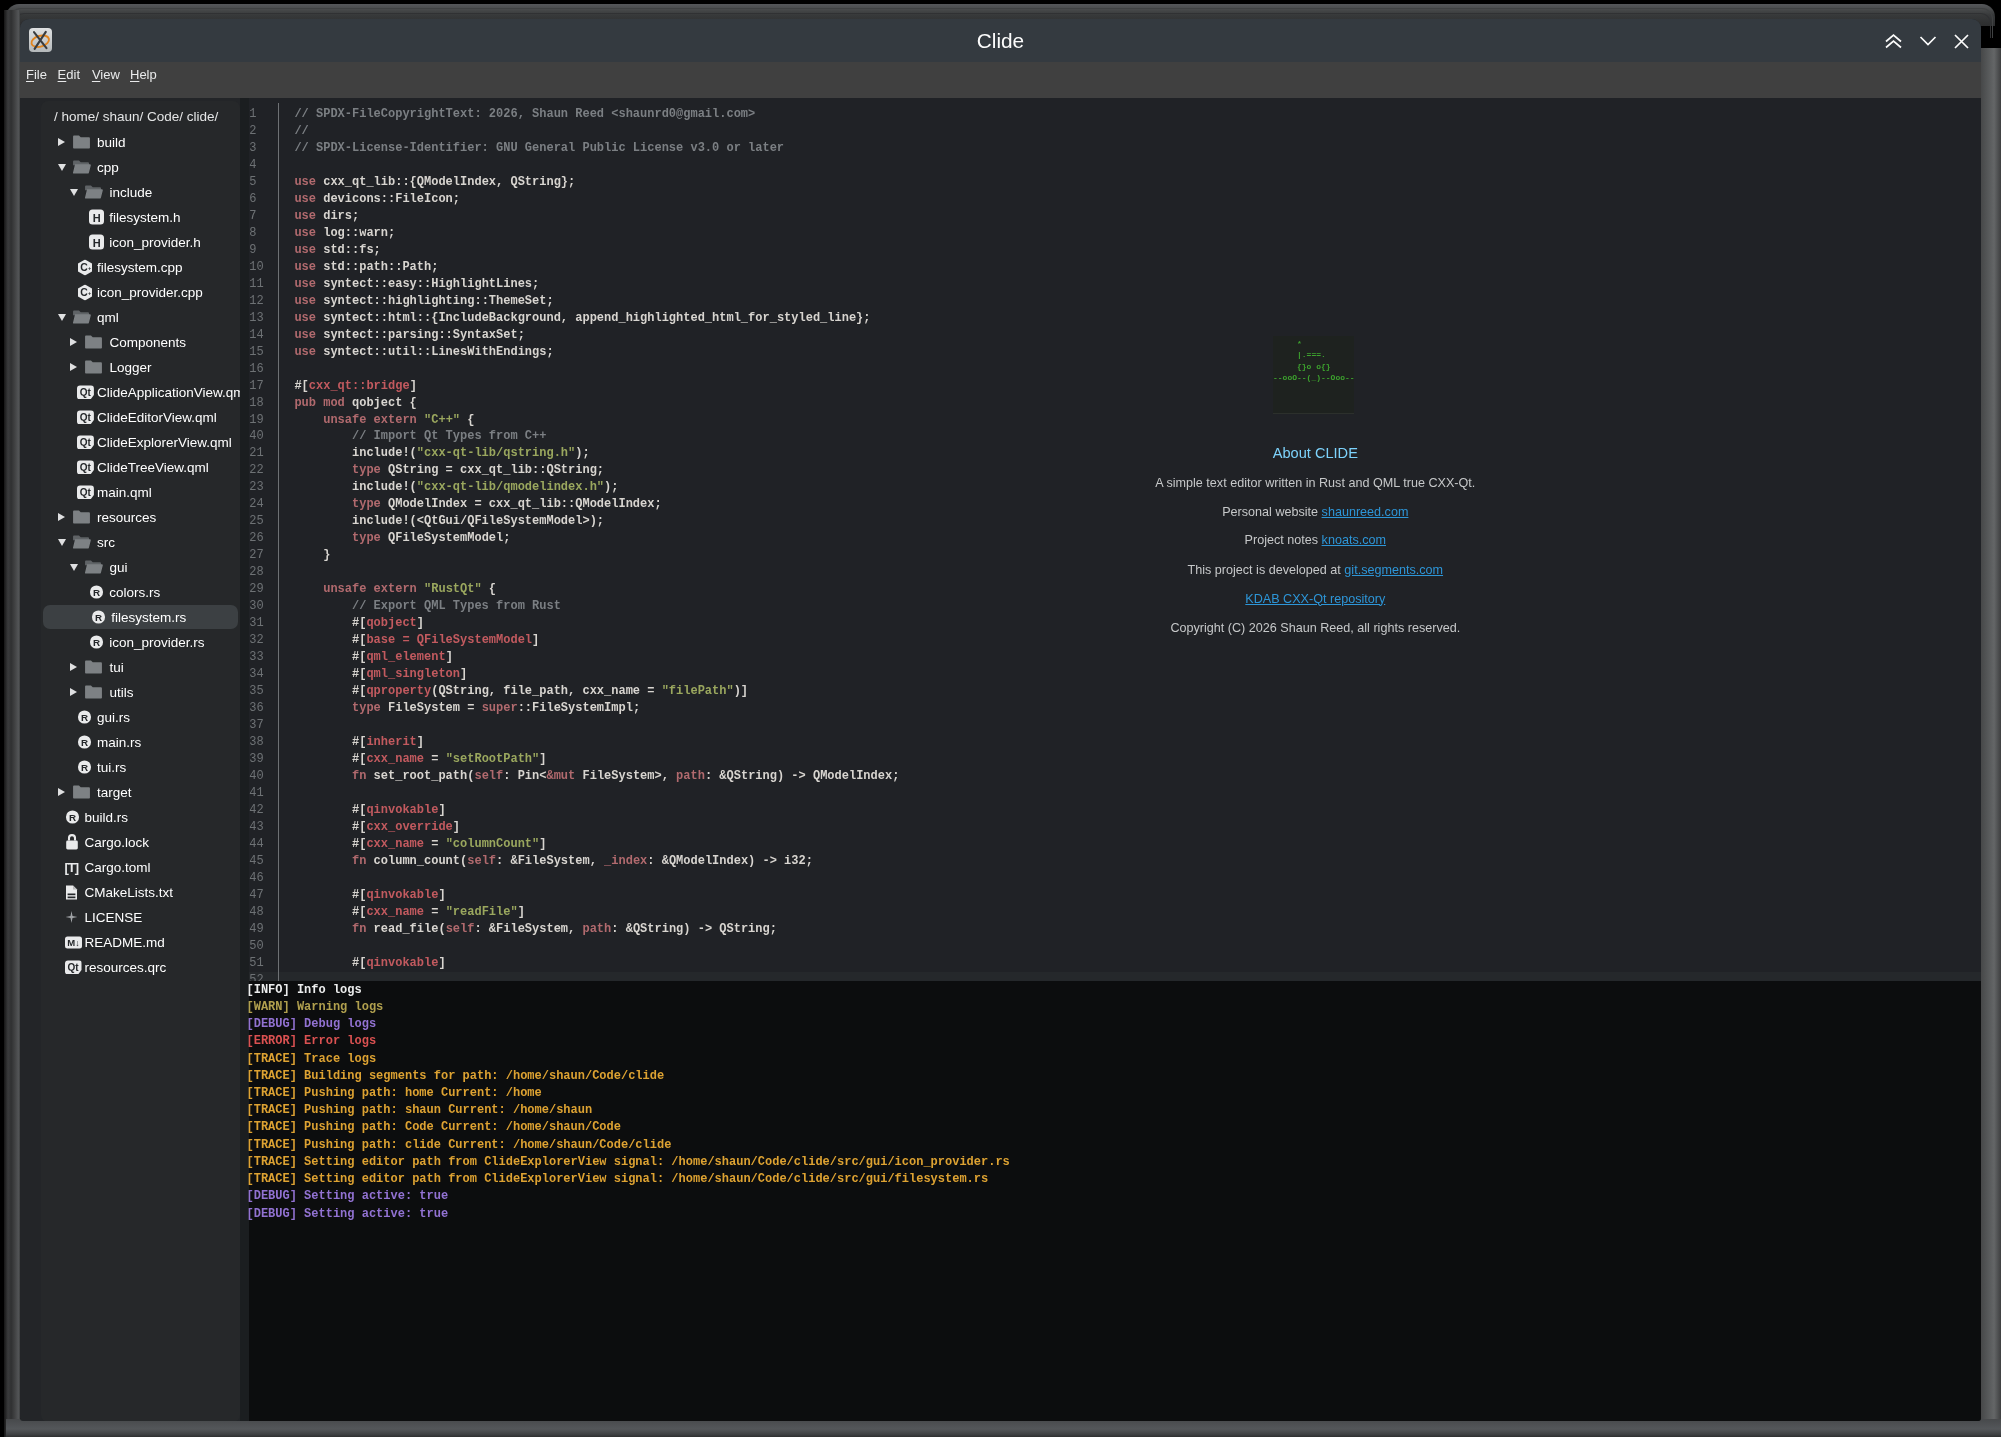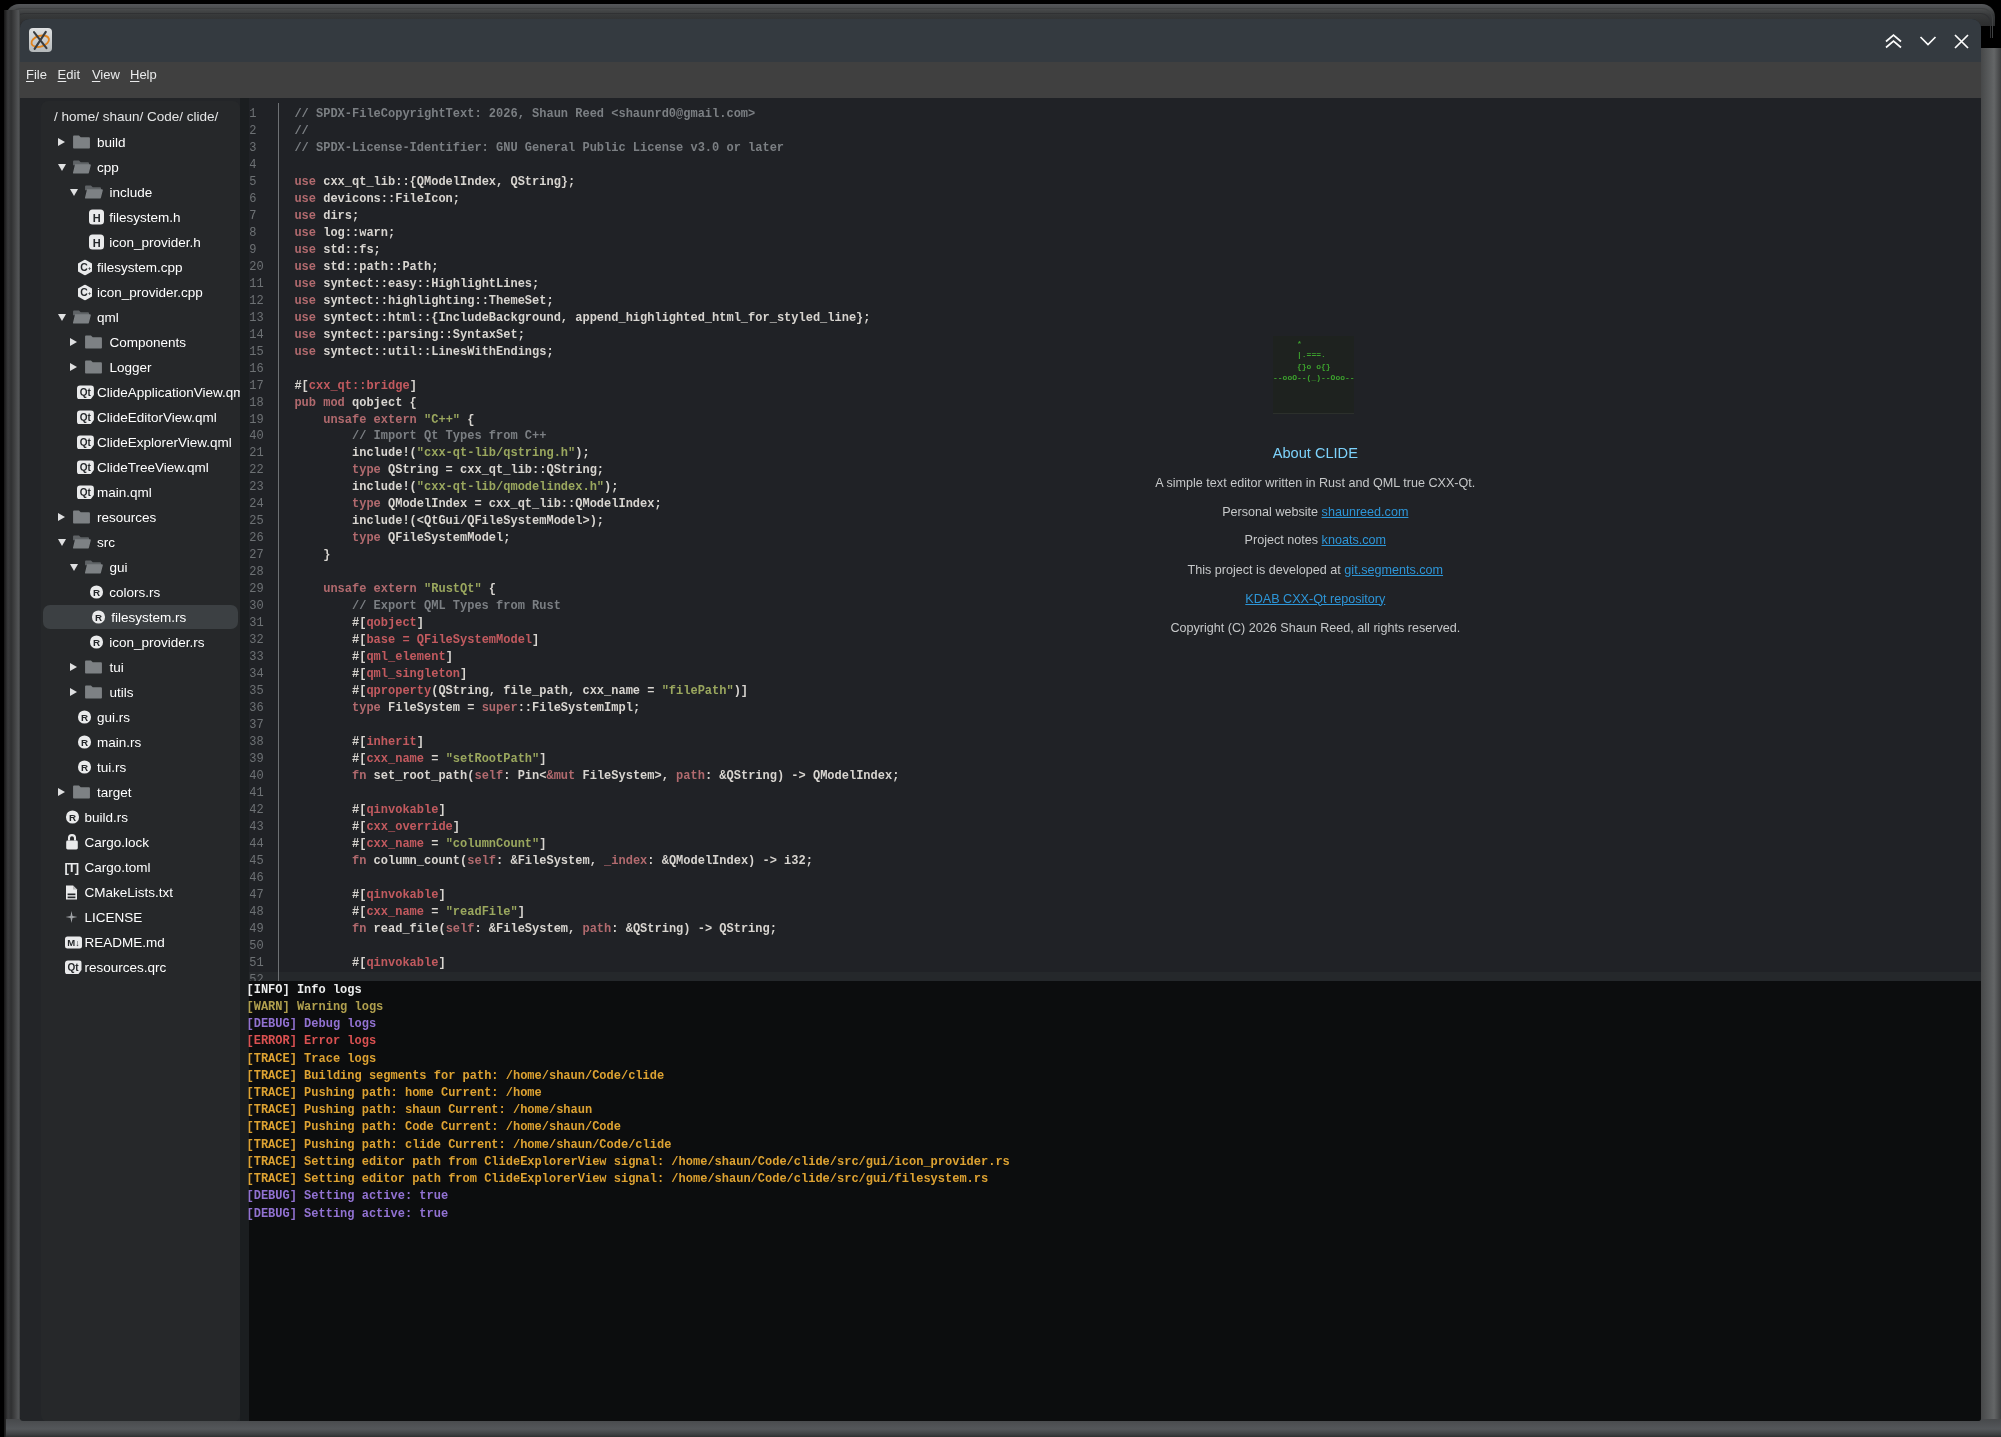--- a/index.html
+++ b/index.html
@@ -93,20 +93,21 @@
     <div id="rightband"></div>
     <div id="bottomband"></div>
 <div id="win">
   <div id="titlebar">
     <div id="appicon">
       <svg width="23" height="24" viewBox="0 0 23 24">
         <ellipse cx="11.2" cy="13.2" rx="9" ry="5.4" fill="none" stroke="#e2851f" stroke-width="1.9" transform="rotate(-16 11.2 13.2)"></ellipse>
         <path d="M5 4.2 L17.5 20.2 M16.8 3.8 L5.6 20.8" stroke="#3a3d40" stroke-width="2.1" stroke-linecap="round"></path>
       </svg>
     </div>
+    <div id="title">Clide</div>
     <svg class="wbtn" style="left:1864px;top:12.5px" width="19" height="18" viewBox="0 0 19 18">
       <path d="M2 9.5 L9.5 3 L17 9.5 M2 15.5 L9.5 9 L17 15.5" fill="none" stroke="#fcfcfc" stroke-width="1.7"></path>
     </svg>
     <svg class="wbtn" style="left:1899px;top:16px" width="18" height="13" viewBox="0 0 18 13">
       <path d="M1.5 2 L9 9.5 L16.5 2" fill="none" stroke="#fcfcfc" stroke-width="1.7"></path>
     </svg>
     <svg class="wbtn" style="left:1932.5px;top:14px" width="17" height="17" viewBox="0 0 17 17">
       <path d="M2 2 L15 15 M15 2 L2 15" fill="none" stroke="#fcfcfc" stroke-width="1.7"></path>
     </svg>
   </div>
@@ -433,21 +434,21 @@
     <div id="vsep"></div>
 <div class="ln" style="top:8.0px">1</div>
 <div class="ln" style="top:25.0px">2</div>
 <div class="ln" style="top:41.9px">3</div>
 <div class="ln" style="top:58.9px">4</div>
 <div class="ln" style="top:75.9px">5</div>
 <div class="ln" style="top:92.8px">6</div>
 <div class="ln" style="top:109.8px">7</div>
 <div class="ln" style="top:126.8px">8</div>
 <div class="ln" style="top:143.8px">9</div>
-<div class="ln" style="top:160.7px">20</div>
+<div class="ln" style="top:160.7px">10</div>
 <div class="ln" style="top:177.7px">11</div>
 <div class="ln" style="top:194.7px">12</div>
 <div class="ln" style="top:211.6px">13</div>
 <div class="ln" style="top:228.6px">14</div>
 <div class="ln" style="top:245.6px">15</div>
 <div class="ln" style="top:262.5px">16</div>
 <div class="ln" style="top:279.5px">17</div>
 <div class="ln" style="top:296.5px">18</div>
 <div class="ln" style="top:313.5px">19</div>
 <div class="ln" style="top:330.4px">40</div>

